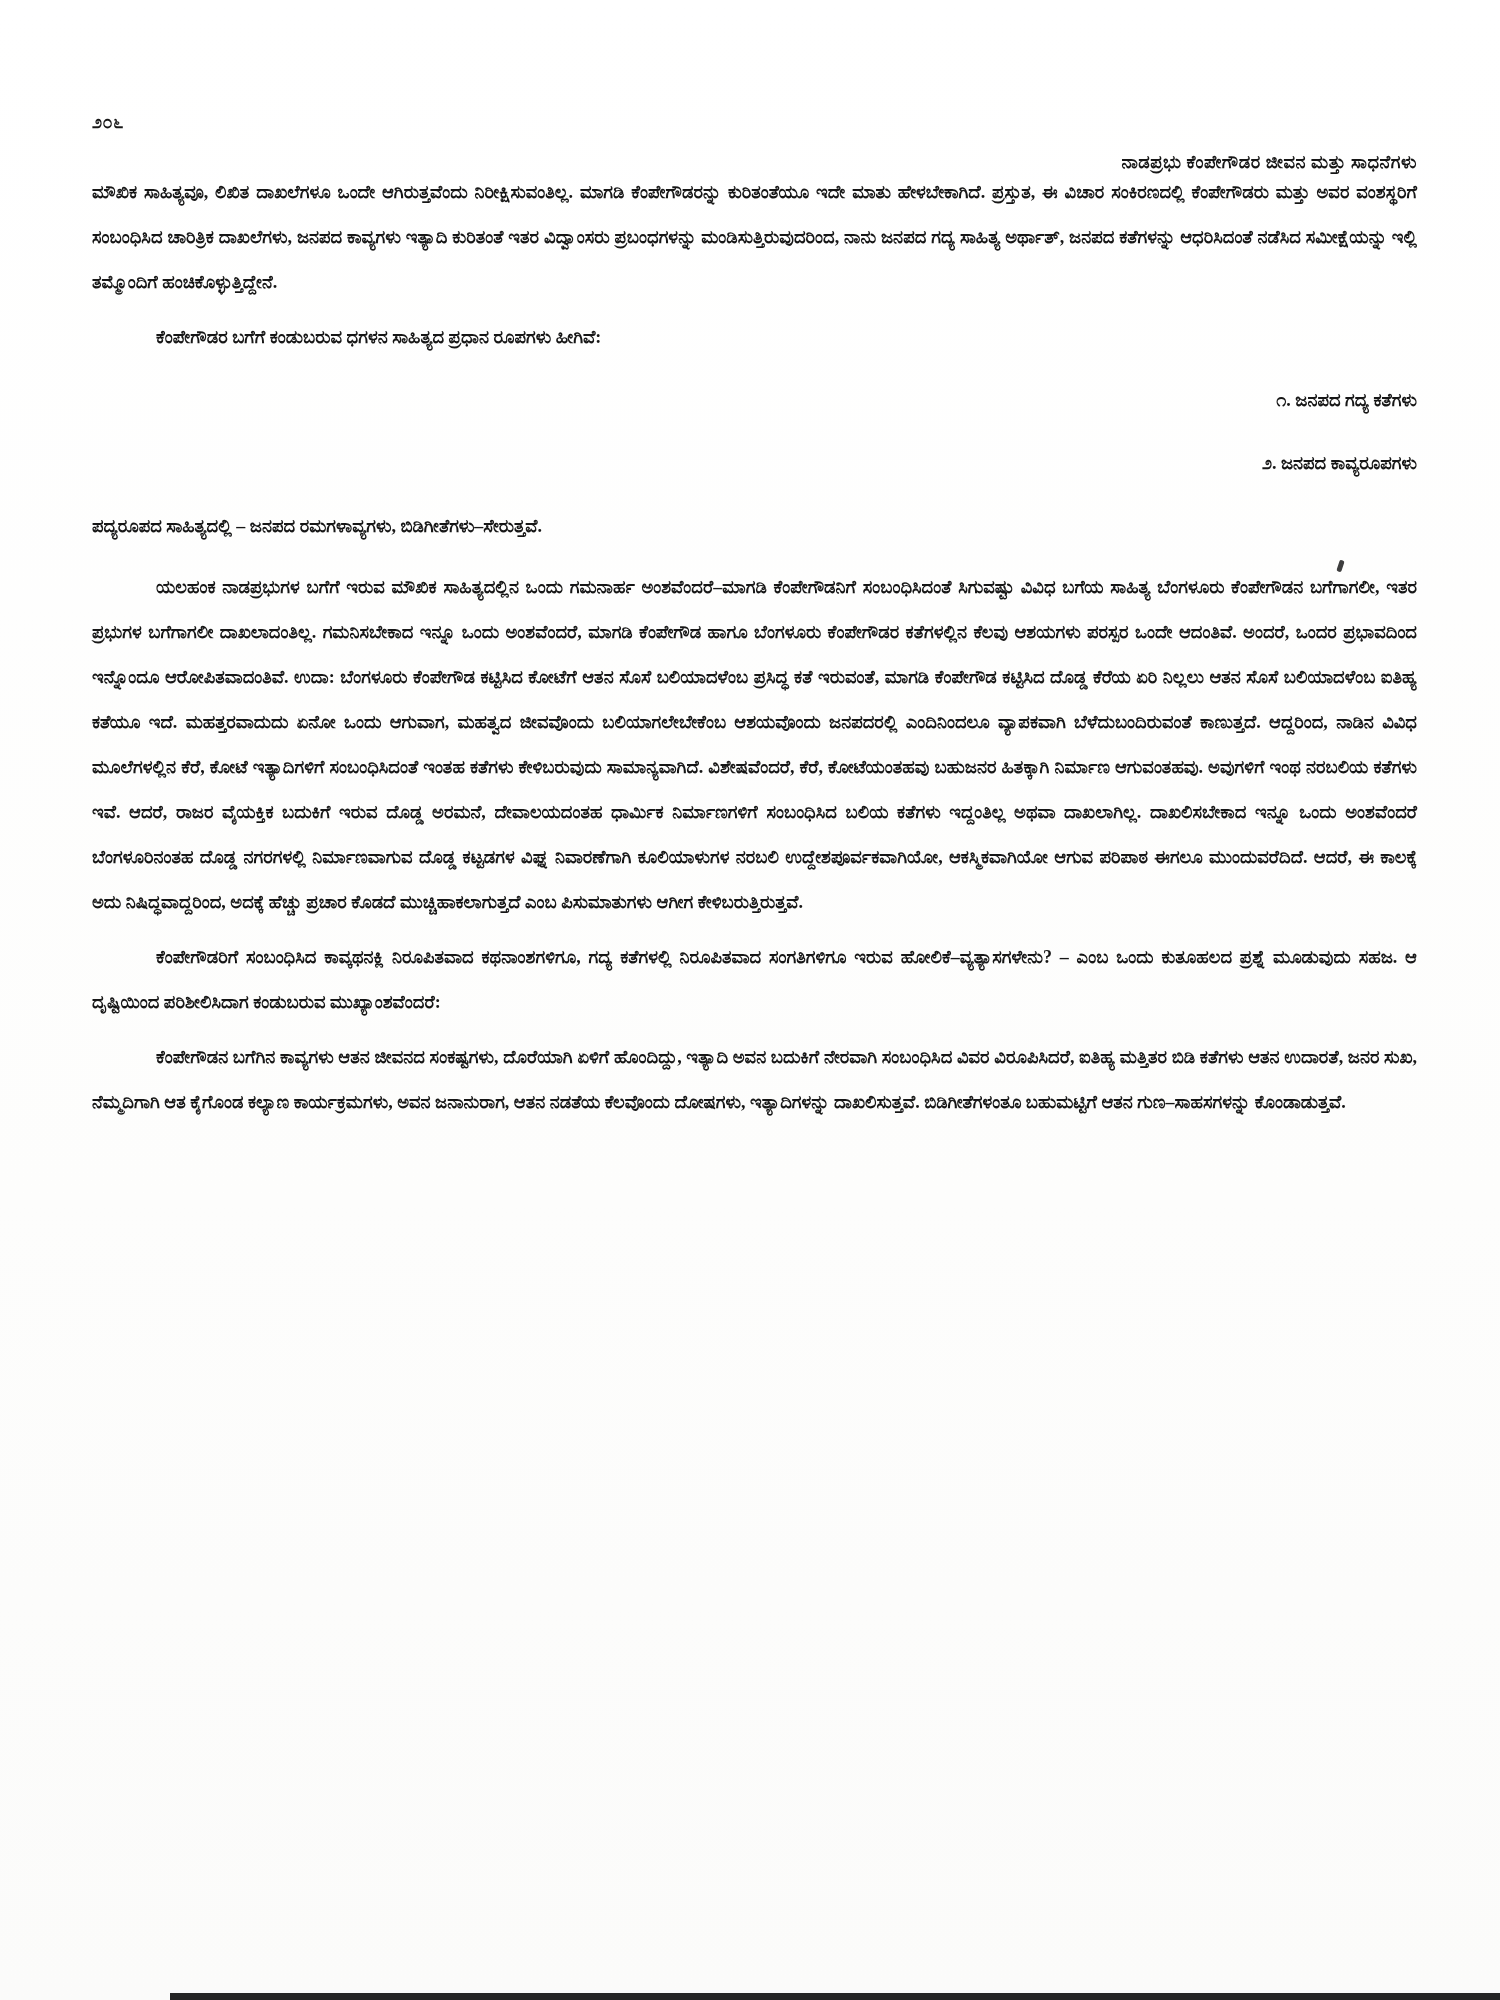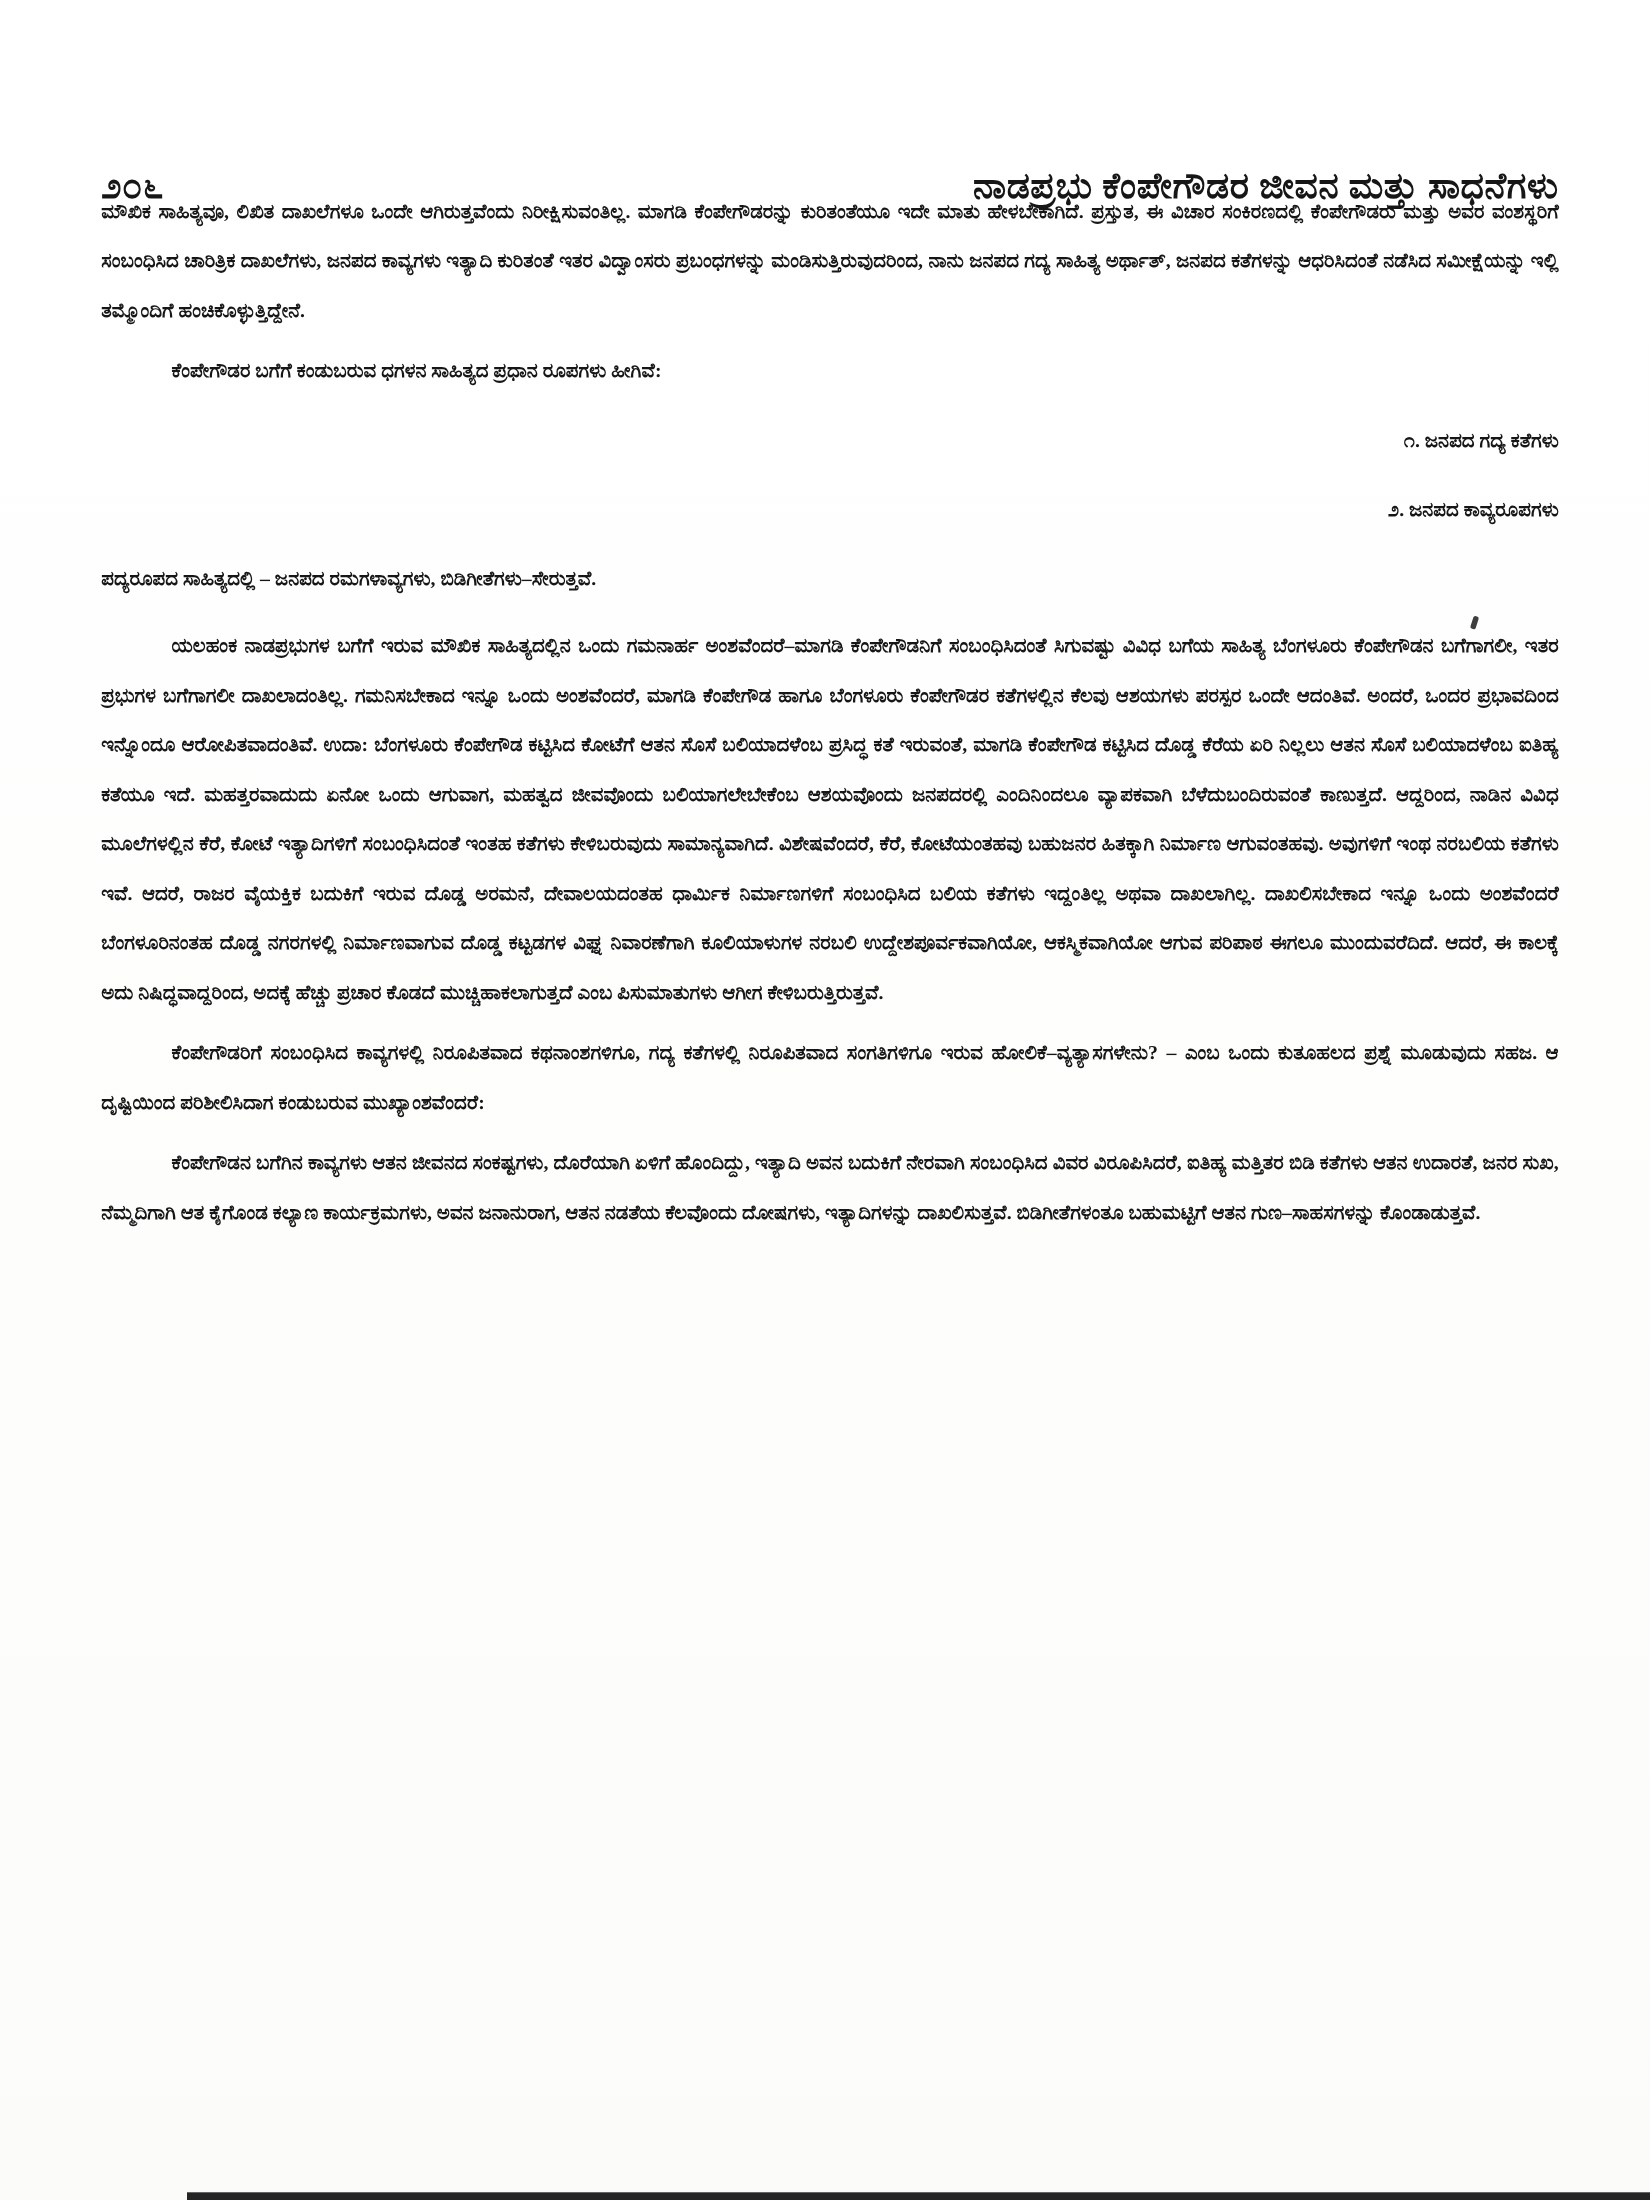--- a/index.html
+++ b/index.html
@@ -16,22 +16,22 @@
     font-family: "Liberation Serif", "DejaVu Serif", serif;
     color: #161616;
   }
   .running-head {
     position: absolute;
     top: 112px;
     left: 92px;
     width: 1325px;
     display: flex;
     justify-content: space-between;
-    align-items: flex-end;
-    font-size: 33px;
+    align-items: flex-start;
+    font-size: 18px;
     font-weight: 700;
     letter-spacing: 0.5px;
   }
   .page-number { font-weight: 700; }
   .head-title  { font-weight: 700; margin-top: 40px; }
   .body-text {
     position: absolute;
     top: 170px;
     left: 92px;
     width: 1325px;
@@ -90,21 +90,21 @@
 
     <p class="para list-item">೧. ಜನಪದ ಗದ್ಯ ಕತೆಗಳು</p>
 
     <p class="para list-item">೨. ಜನಪದ ಕಾವ್ಯರೂಪಗಳು</p>
 
 
     <p class="para flush">ಪದ್ಯರೂಪದ ಸಾಹಿತ್ಯದಲ್ಲಿ – ಜನಪದ ರಮಗಳಾವ್ಯಗಳು, ಬಿಡಿಗೀತೆಗಳು–ಸೇರುತ್ತವೆ.</p>
 
     <p class="para indent gap-m">ಯಲಹಂಕ ನಾಡಪ್ರಭುಗಳ ಬಗೆಗೆ ಇರುವ ಮೌಖಿಕ ಸಾಹಿತ್ಯದಲ್ಲಿನ ಒಂದು ಗಮನಾರ್ಹ ಅಂಶವೆಂದರೆ–ಮಾಗಡಿ ಕೆಂಪೇಗೌಡನಿಗೆ ಸಂಬಂಧಿಸಿದಂತೆ ಸಿಗುವಷ್ಟು ವಿವಿಧ ಬಗೆಯ ಸಾಹಿತ್ಯ ಬೆಂಗಳೂರು ಕೆಂಪೇಗೌಡನ ಬಗೆಗಾಗಲೀ, ಇತರ ಪ್ರಭುಗಳ ಬಗೆಗಾಗಲೀ ದಾಖಲಾದಂತಿಲ್ಲ. ಗಮನಿಸಬೇಕಾದ ಇನ್ನೂ ಒಂದು ಅಂಶವೆಂದರೆ, ಮಾಗಡಿ ಕೆಂಪೇಗೌಡ ಹಾಗೂ ಬೆಂಗಳೂರು ಕೆಂಪೇಗೌಡರ ಕತೆಗಳಲ್ಲಿನ ಕೆಲವು ಆಶಯಗಳು ಪರಸ್ಪರ ಒಂದೇ ಆದಂತಿವೆ. ಅಂದರೆ, ಒಂದರ ಪ್ರಭಾವದಿಂದ ಇನ್ನೊಂದೂ ಆರೋಪಿತವಾದಂತಿವೆ. ಉದಾ: ಬೆಂಗಳೂರು ಕೆಂಪೇಗೌಡ ಕಟ್ಟಿಸಿದ ಕೋಟೆಗೆ ಆತನ ಸೊಸೆ ಬಲಿಯಾದಳೆಂಬ ಪ್ರಸಿದ್ಧ ಕತೆ ಇರುವಂತೆ, ಮಾಗಡಿ ಕೆಂಪೇಗೌಡ ಕಟ್ಟಿಸಿದ ದೊಡ್ಡ ಕೆರೆಯ ಏರಿ ನಿಲ್ಲಲು ಆತನ ಸೊಸೆ ಬಲಿಯಾದಳೆಂಬ ಐತಿಹ್ಯ ಕತೆಯೂ ಇದೆ. ಮಹತ್ತರವಾದುದು ಏನೋ ಒಂದು ಆಗುವಾಗ, ಮಹತ್ವದ ಜೀವವೊಂದು ಬಲಿಯಾಗಲೇಬೇಕೆಂಬ ಆಶಯವೊಂದು ಜನಪದರಲ್ಲಿ ಎಂದಿನಿಂದಲೂ ವ್ಯಾಪಕವಾಗಿ ಬೆಳೆದುಬಂದಿರುವಂತೆ ಕಾಣುತ್ತದೆ. ಆದ್ದರಿಂದ, ನಾಡಿನ ವಿವಿಧ ಮೂಲೆಗಳಲ್ಲಿನ ಕೆರೆ, ಕೋಟೆ ಇತ್ಯಾದಿಗಳಿಗೆ ಸಂಬಂಧಿಸಿದಂತೆ ಇಂತಹ ಕತೆಗಳು ಕೇಳಿಬರುವುದು ಸಾಮಾನ್ಯವಾಗಿದೆ. ವಿಶೇಷವೆಂದರೆ, ಕೆರೆ, ಕೋಟೆಯಂತಹವು ಬಹುಜನರ ಹಿತಕ್ಕಾಗಿ ನಿರ್ಮಾಣ ಆಗುವಂತಹವು. ಅವುಗಳಿಗೆ ಇಂಥ ನರಬಲಿಯ ಕತೆಗಳು ಇವೆ. ಆದರೆ, ರಾಜರ ವೈಯಕ್ತಿಕ ಬದುಕಿಗೆ ಇರುವ ದೊಡ್ಡ ಅರಮನೆ, ದೇವಾಲಯದಂತಹ ಧಾರ್ಮಿಕ ನಿರ್ಮಾಣಗಳಿಗೆ ಸಂಬಂಧಿಸಿದ ಬಲಿಯ ಕತೆಗಳು ಇದ್ದಂತಿಲ್ಲ ಅಥವಾ ದಾಖಲಾಗಿಲ್ಲ. ದಾಖಲಿಸಬೇಕಾದ ಇನ್ನೂ ಒಂದು ಅಂಶವೆಂದರೆ ಬೆಂಗಳೂರಿನಂತಹ ದೊಡ್ಡ ನಗರಗಳಲ್ಲಿ ನಿರ್ಮಾಣವಾಗುವ ದೊಡ್ಡ ಕಟ್ಟಡಗಳ ವಿಘ್ನ ನಿವಾರಣೆಗಾಗಿ ಕೂಲಿಯಾಳುಗಳ ನರಬಲಿ ಉದ್ದೇಶಪೂರ್ವಕವಾಗಿಯೋ, ಆಕಸ್ಮಿಕವಾಗಿಯೋ ಆಗುವ ಪರಿಪಾಠ ಈಗಲೂ ಮುಂದುವರೆದಿದೆ. ಆದರೆ, ಈ ಕಾಲಕ್ಕೆ ಅದು ನಿಷಿದ್ಧವಾದ್ದರಿಂದ, ಅದಕ್ಕೆ ಹೆಚ್ಚು ಪ್ರಚಾರ ಕೊಡದೆ ಮುಚ್ಚಿಹಾಕಲಾಗುತ್ತದೆ ಎಂಬ ಪಿಸುಮಾತುಗಳು ಆಗೀಗ ಕೇಳಿಬರುತ್ತಿರುತ್ತವೆ.</p>
 
-    <p class="para indent gap-s">ಕೆಂಪೇಗೌಡರಿಗೆ ಸಂಬಂಧಿಸಿದ ಕಾವ್ಯಗಳಲ್ಲಿ ನಿರೂಪಿತವಾದ ಕಥನಾಂಶಗಳಿಗೂ, ಗದ್ಯ ಕತೆಗಳಲ್ಲಿ ನಿರೂಪಿತವಾದ ಸಂಗತಿಗಳಿಗೂ ಇರುವ ಹೋಲಿಕೆ–ವ್ಯತ್ಯಾಸಗಳೇನು? – ಎಂಬ ಒಂದು ಕುತೂಹಲದ ಪ್ರಶ್ನೆ ಮೂಡುವುದು ಸಹಜ. ಆ ದೃಷ್ಟಿಯಿಂದ ಪರಿಶೀಲಿಸಿದಾಗ ಕಂಡುಬರುವ ಮುಖ್ಯಾಂಶವೆಂದರೆ:</p>
+    <p class="para indent gap-s">ಕೆಂಪೇಗೌಡರಿಗೆ ಸಂಬಂಧಿಸಿದ ಕಾವ್ಕಥನಕ್ಲಿ ನಿರೂಪಿತವಾದ ಕಥನಾಂಶಗಳಿಗೂ, ಗದ್ಯ ಕತೆಗಳಲ್ಲಿ ನಿರೂಪಿತವಾದ ಸಂಗತಿಗಳಿಗೂ ಇರುವ ಹೋಲಿಕೆ–ವ್ಯತ್ಯಾಸಗಳೇನು? – ಎಂಬ ಒಂದು ಕುತೂಹಲದ ಪ್ರಶ್ನೆ ಮೂಡುವುದು ಸಹಜ. ಆ ದೃಷ್ಟಿಯಿಂದ ಪರಿಶೀಲಿಸಿದಾಗ ಕಂಡುಬರುವ ಮುಖ್ಯಾಂಶವೆಂದರೆ:</p>
 
     <p class="para indent gap-s">ಕೆಂಪೇಗೌಡನ ಬಗೆಗಿನ ಕಾವ್ಯಗಳು ಆತನ ಜೀವನದ ಸಂಕಷ್ಟಗಳು, ದೊರೆಯಾಗಿ ಏಳಿಗೆ ಹೊಂದಿದ್ದು, ಇತ್ಯಾದಿ ಅವನ ಬದುಕಿಗೆ ನೇರವಾಗಿ ಸಂಬಂಧಿಸಿದ ವಿವರ ವಿರೂಪಿಸಿದರೆ, ಐತಿಹ್ಯ ಮತ್ತಿತರ ಬಿಡಿ ಕತೆಗಳು ಆತನ ಉದಾರತೆ, ಜನರ ಸುಖ, ನೆಮ್ಮದಿಗಾಗಿ ಆತ ಕೈಗೊಂಡ ಕಲ್ಯಾಣ ಕಾರ್ಯಕ್ರಮಗಳು, ಅವನ ಜನಾನುರಾಗ, ಆತನ ನಡತೆಯ ಕೆಲವೊಂದು ದೋಷಗಳು, ಇತ್ಯಾದಿಗಳನ್ನು ದಾಖಲಿಸುತ್ತವೆ. ಬಿಡಿಗೀತೆಗಳಂತೂ ಬಹುಮಟ್ಟಿಗೆ ಆತನ ಗುಣ–ಸಾಹಸಗಳನ್ನು ಕೊಂಡಾಡುತ್ತವೆ.</p>
 
   </div>
 
   <span class="ink-speck"></span>
   <div class="bottom-scan-bar"></div>
 
 </div>
 

